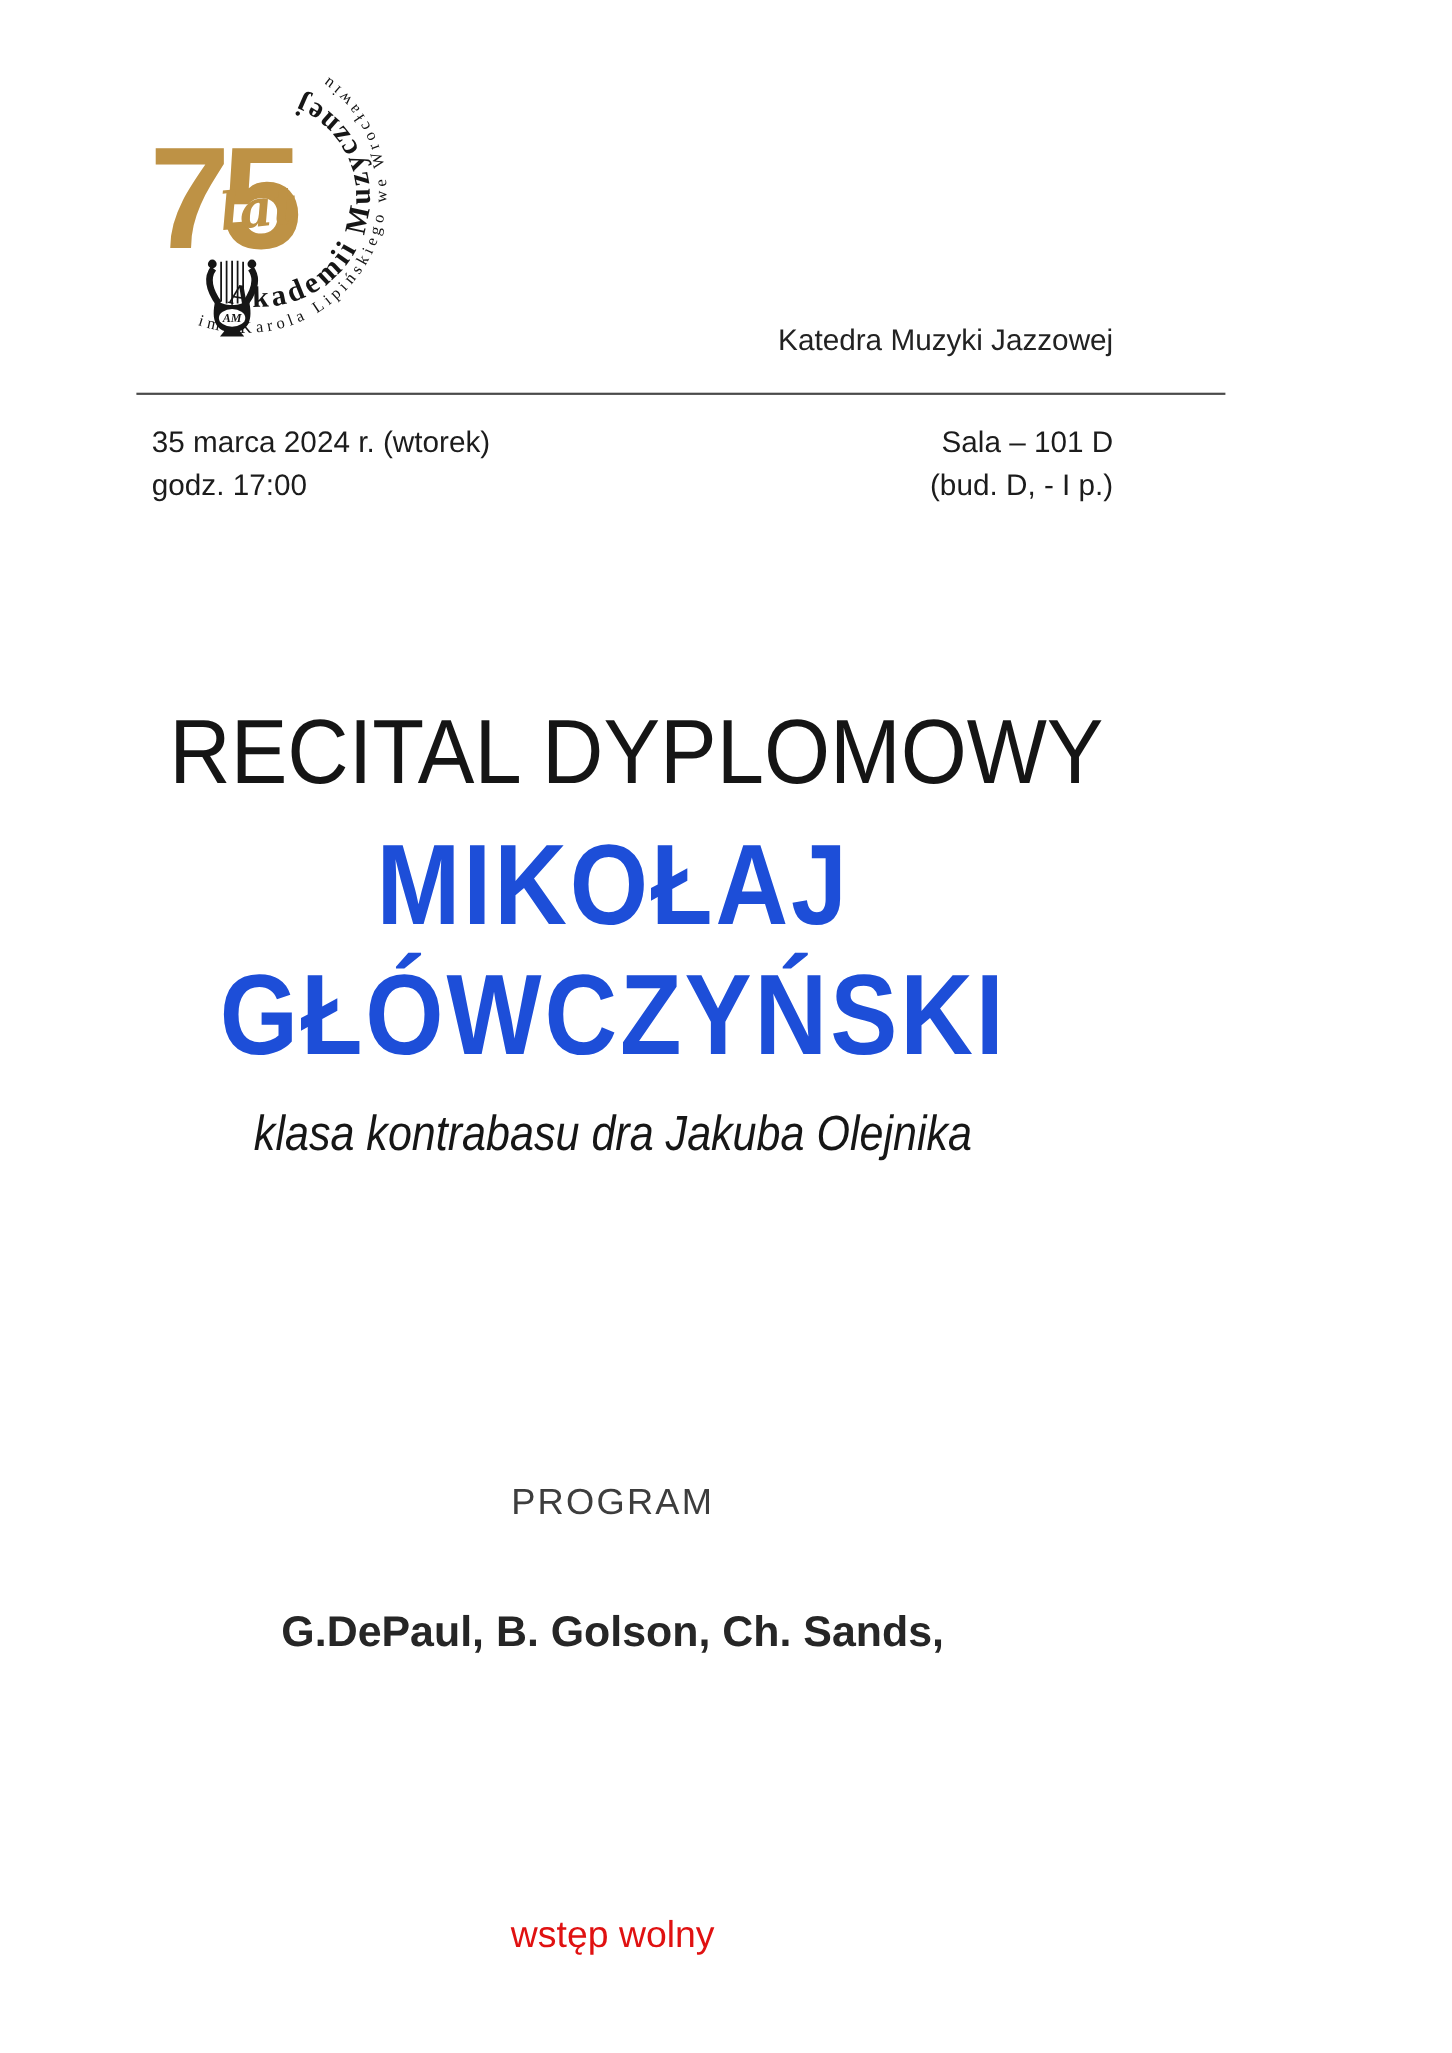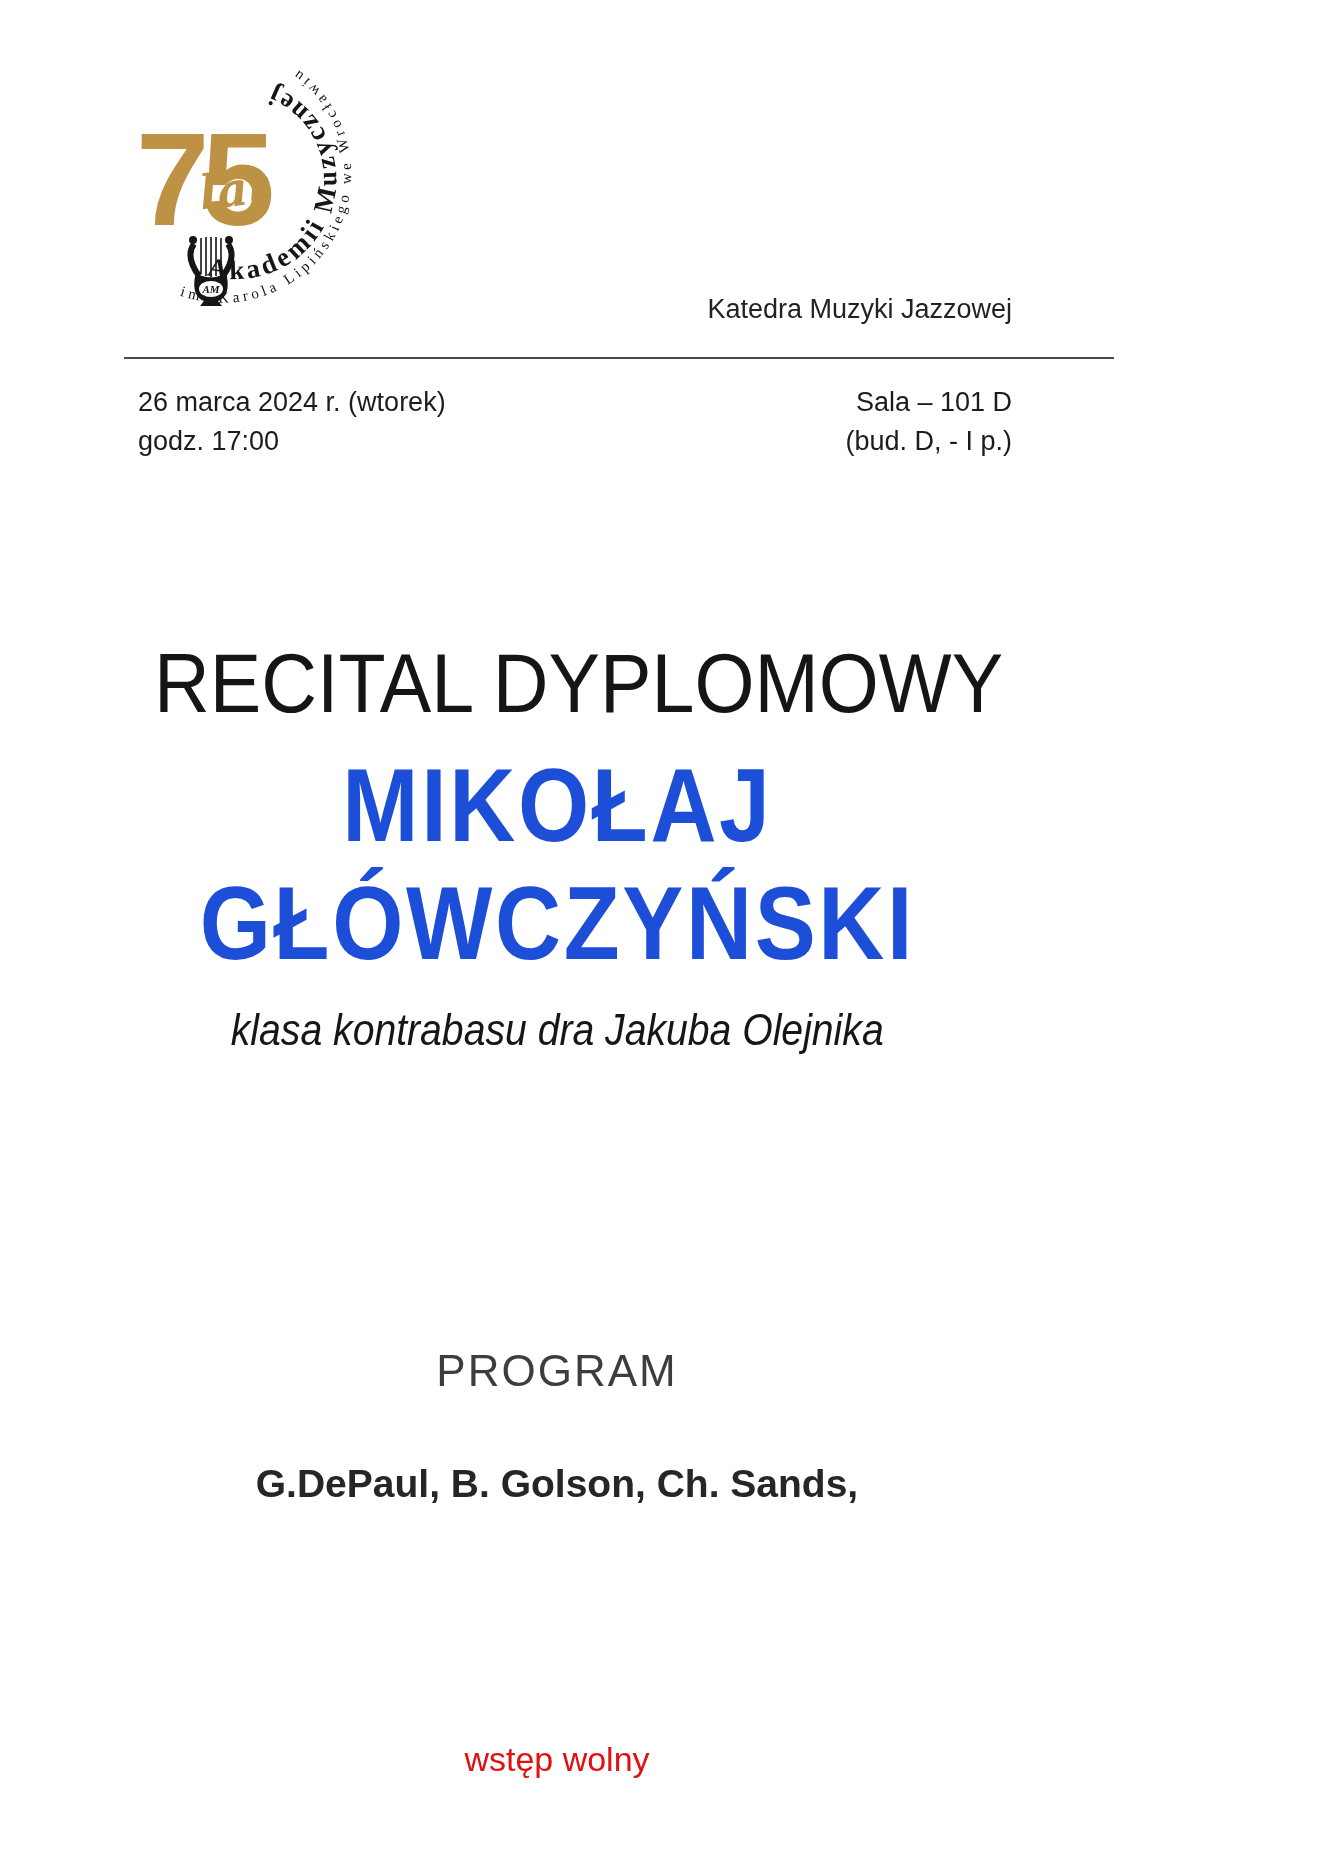--- a/index.html
+++ b/index.html
@@ -12,21 +12,21 @@
   .rule { position:absolute; top:357px; left:124px; width:1100px; height:0; border-top:2px solid #4a4a4a; }
   .info-left  { position:absolute; top:383px; left:138px;  font-size:27px; line-height:39px; color:#1c1c1c; }
   .info-right { position:absolute; top:383px; right:102px; font-size:27px; line-height:39px; text-align:right; color:#1c1c1c; }
   .recital-title { position:absolute; top:636px; left:0; width:100%; text-align:center; font-size:83px; color:#151515; white-space:nowrap;margin-left:22px; }
   .recital-title .squeeze { display:inline-block; transform:scaleX(.93); transform-origin:center; }
   .performer { position:absolute; top:746px; left:0; width:100%; text-align:center; font-weight:bold; font-size:104px; line-height:118px; color:#1d4ed8; white-space:nowrap; }
   .performer .line { display:block; }
   .performer .squeeze { display:inline-block; transform:scaleX(.88); transform-origin:center; letter-spacing:3px; }
   .class-info { position:absolute; top:1004px; left:0; width:100%; text-align:center; font-size:45px; font-style:italic; color:#161616; white-space:nowrap; }
   .class-info .squeeze { display:inline-block; transform:scaleX(.87); transform-origin:center; }
-  .program-heading { position:absolute; top:1346px; left:0; width:100%; text-align:center; font-size:44px; color:#3d3d3d; letter-spacing:2px; }
+  .program-heading { position:absolute; top:1346px; left:0; width:100%; text-align:center; font-size:33px; color:#3d3d3d; letter-spacing:2px; }
   .composers { position:absolute; top:1452px; left:0; width:100%; text-align:center; font-weight:bold; font-size:39px; line-height:64px; color:#262626; }
   .composers .line { display:block; }
   .admission { position:absolute; top:1740px; left:0; width:100%; text-align:center; font-size:34px; color:#e01111; }
 </style>
 </head>
 <body>
 
 <div class="page">
 
   <div class="logo-wrap">
@@ -60,21 +60,21 @@
         <text x="27" y="61" text-anchor="middle" font-size="11" font-style="italic" font-weight="bold" font-family="Liberation Serif, serif" fill="#161616">AM</text>
       </g>
     </svg>
   </div>
 
   <div class="department">Katedra Muzyki Jazzowej</div>
 
   <div class="rule"></div>
 
   <div class="info-left">
-    <div>26 marca 2024 r. (wtorek)</div>
+    <div>35 marca 2024 r. (wtorek)</div>
     <div>godz. 17:00</div>
   </div>
   <div class="info-right">
     <div>Sala – 101 D</div>
     <div>(bud. D, - I p.)</div>
   </div>
 
   <div class="recital-title">
     <span class="squeeze">RECITAL DYPLOMOWY</span>
   </div>

